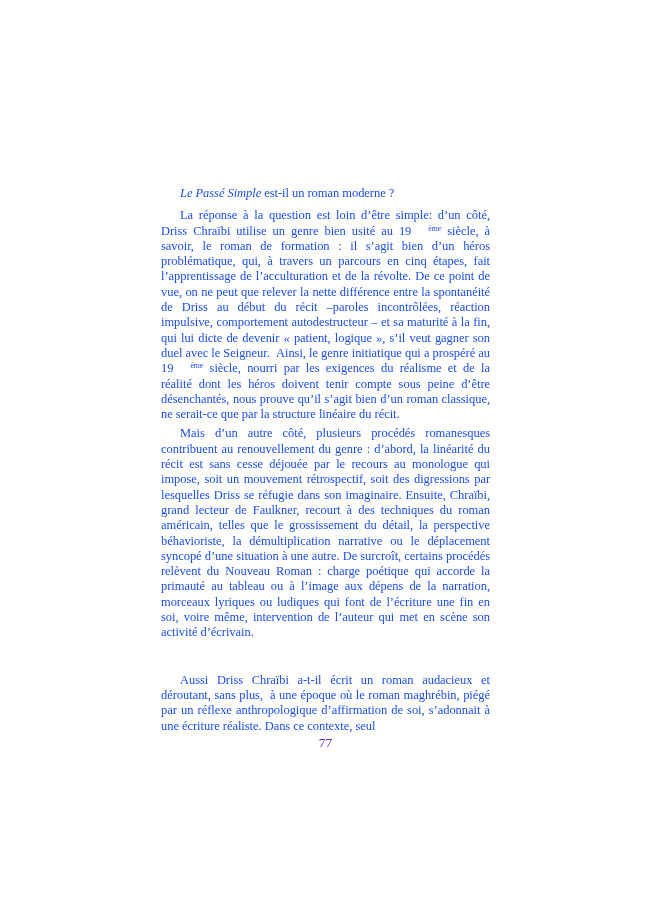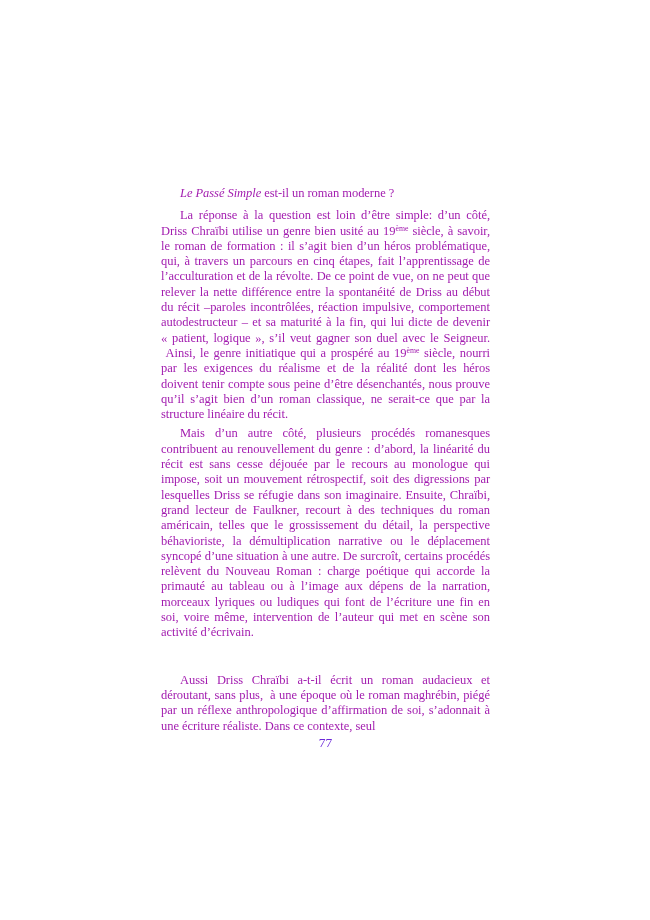--- a/index.html
+++ b/index.html
@@ -15,21 +15,21 @@
     overflow: hidden;
   }
   .text-block {
     position: absolute;
     left: 161px;
     top: 186px;
     width: 329px;
     font-family: "Liberation Serif", "DejaVu Serif", serif;
     font-size: 12.5px;
     line-height: 15.3px;
-    color: #a21caf;
+    color: #1d4ed8;
     text-align: justify;
     letter-spacing: -0.05px;
   }
   .title-line {
     margin: 0 0 7px 0;
     text-indent: 19px;
   }
   .para {
     margin: 0 0 4px 0;
     text-indent: 19px;
@@ -39,20 +39,21 @@
     margin-top: 32px;
   }
   .text-block i {
     font-style: italic;
   }
   .text-block sup {
     font-size: 0.62em;
     line-height: 0;
     vertical-align: 4px;
     letter-spacing: 0;
+    padding-left: 17px;
   }
   .page-number {
     position: absolute;
     top: 735px;
     left: 161px;
     width: 329px;
     text-align: center;
     font-family: "Liberation Serif", "DejaVu Serif", serif;
     font-size: 13.5px;
     color: #6d28d9;

